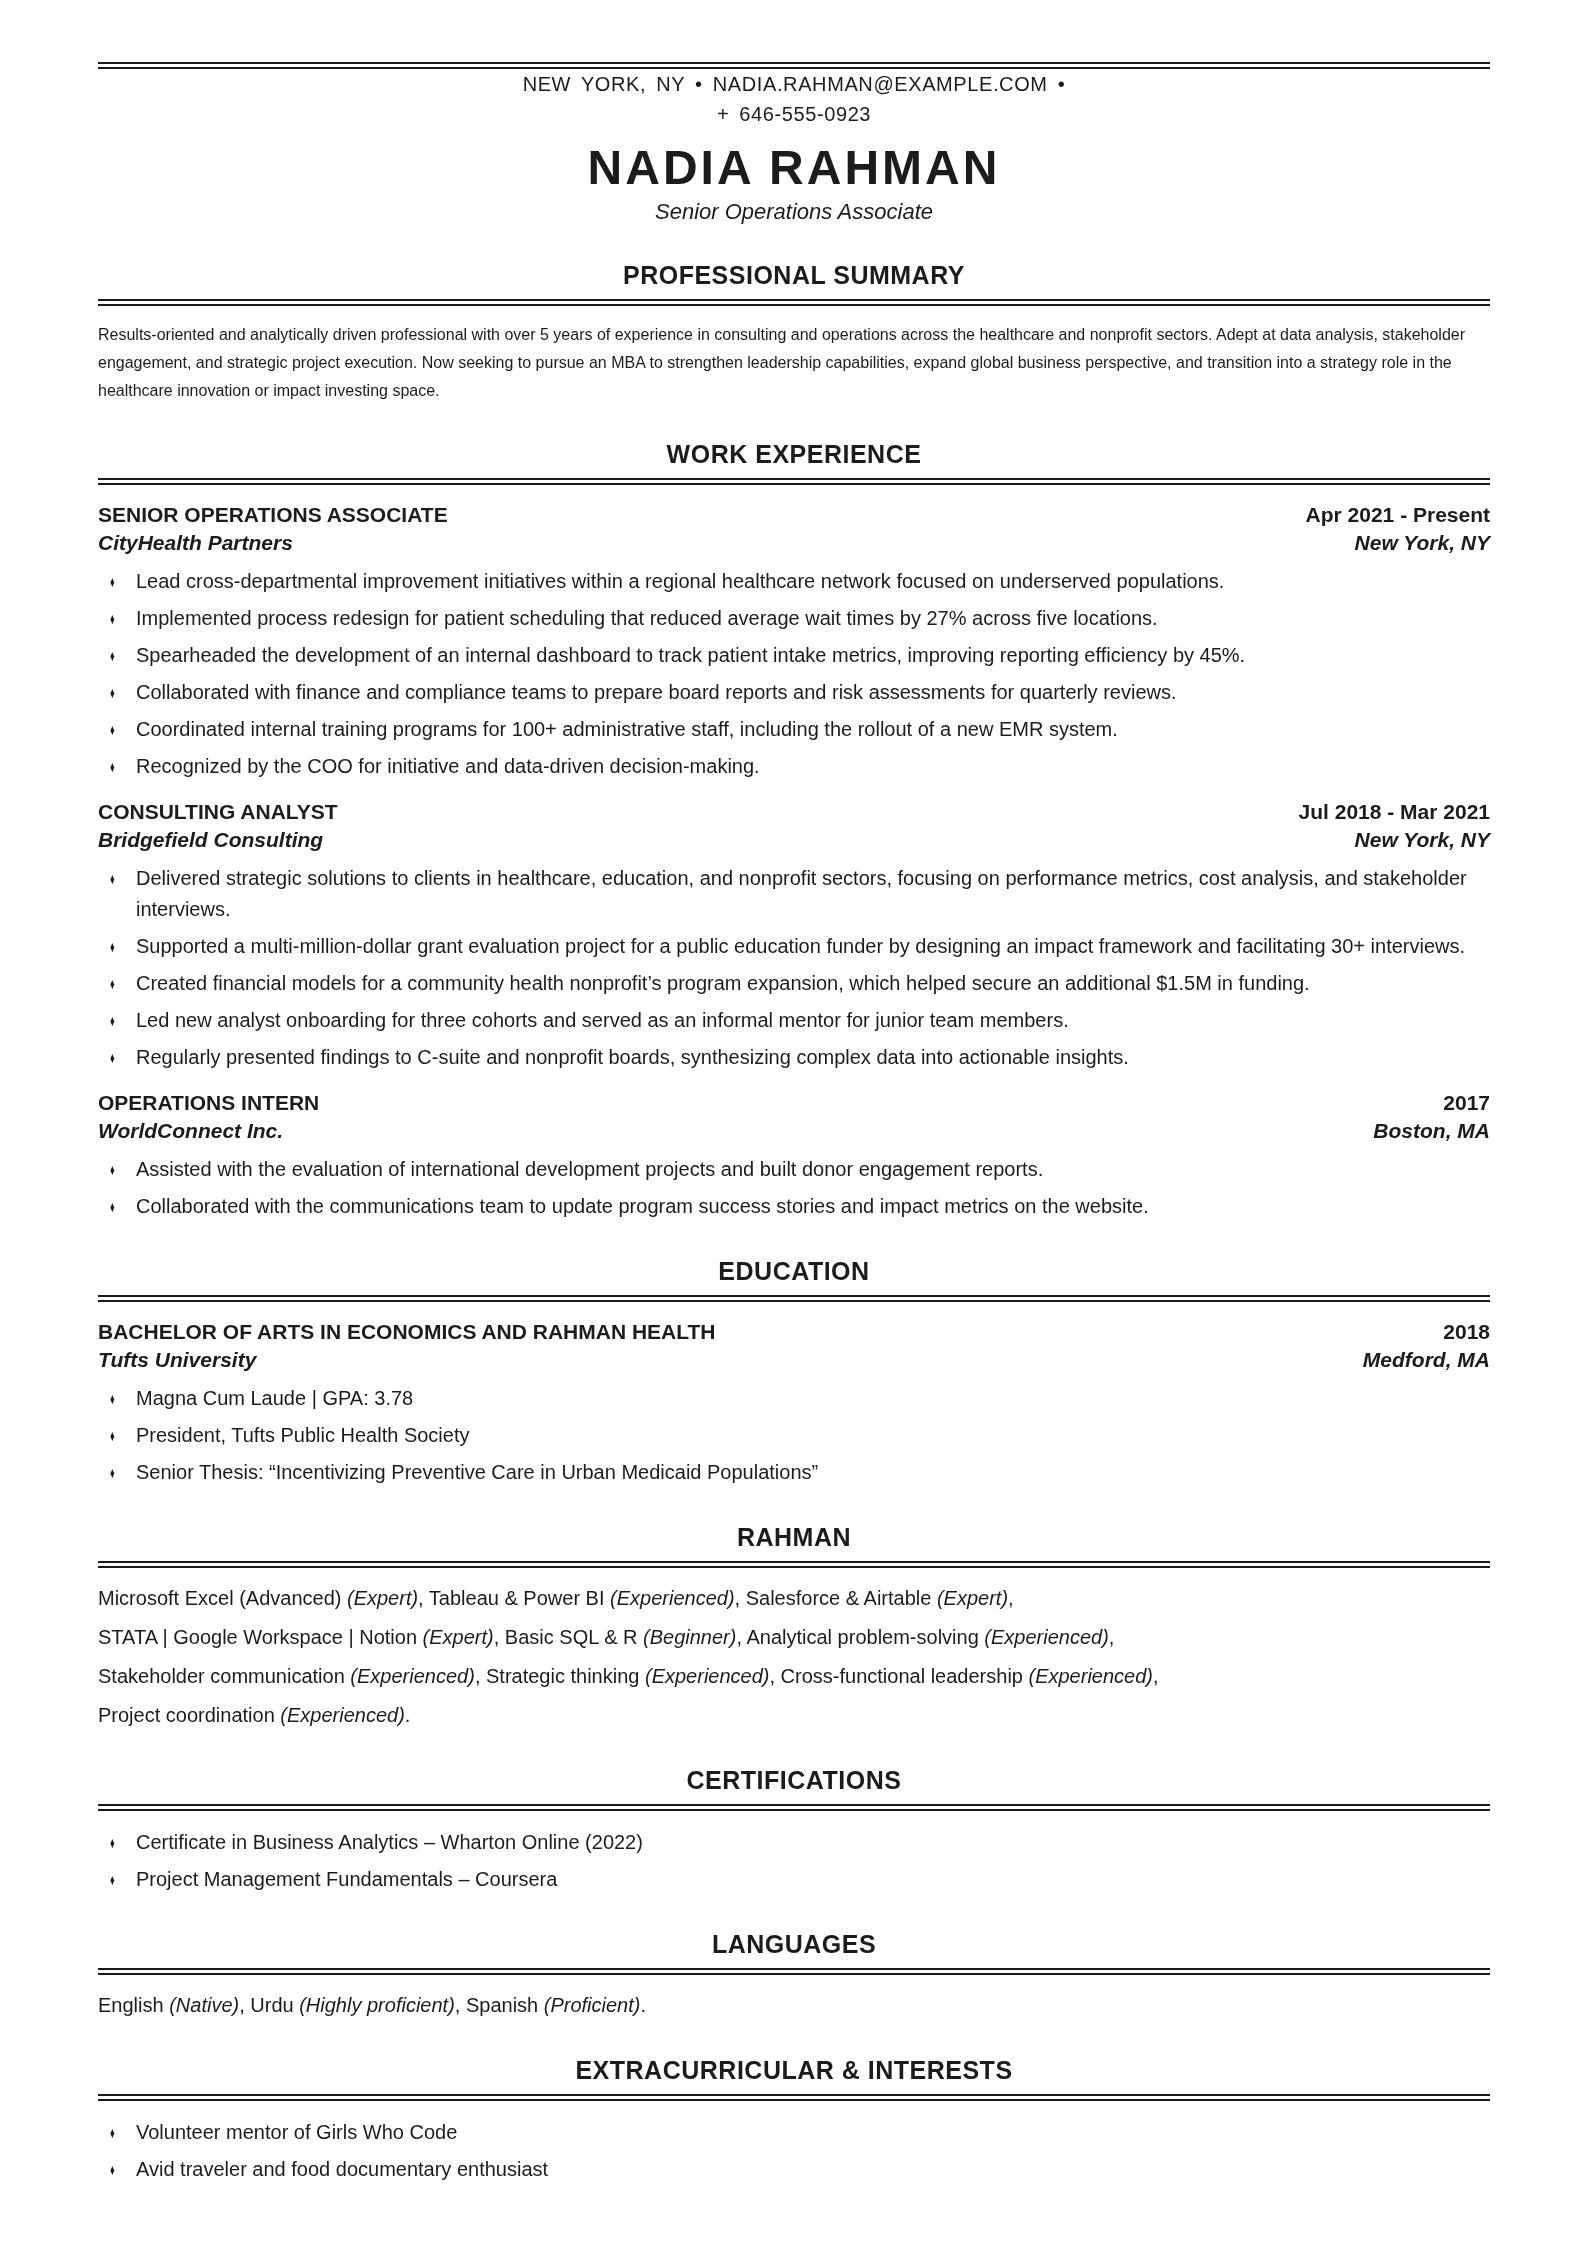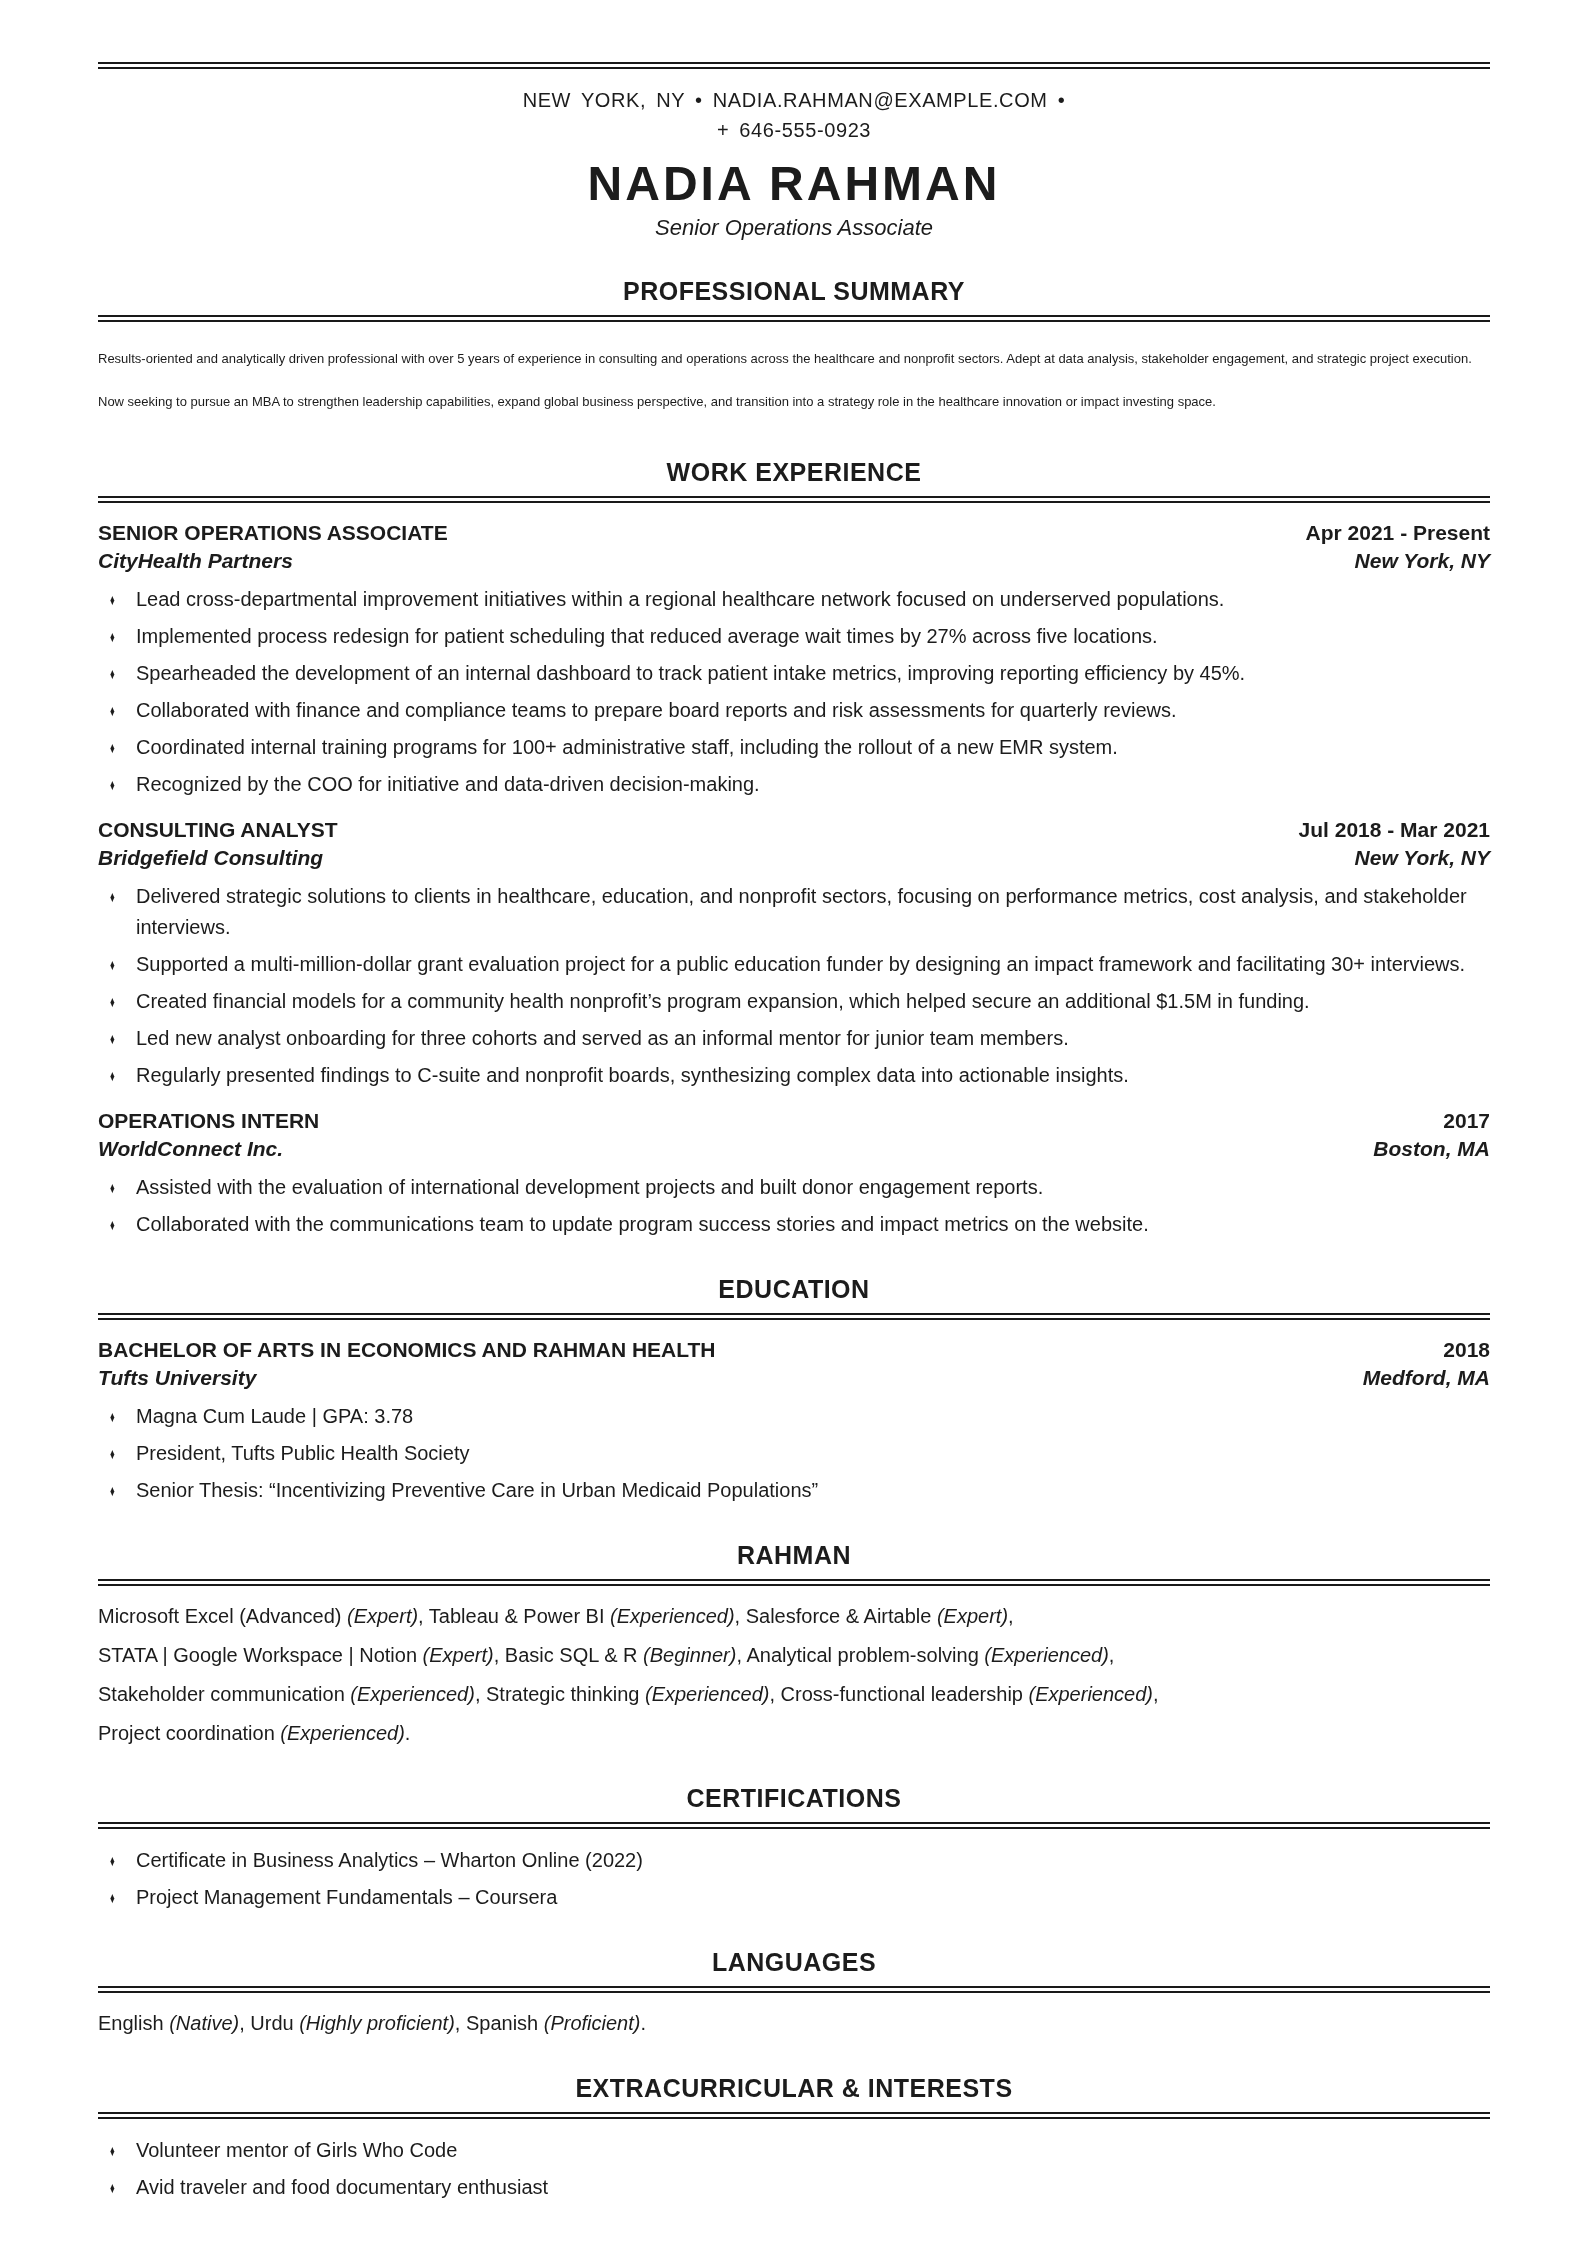--- a/index.html
+++ b/index.html
@@ -19,21 +19,20 @@
   .druled {
     height:3px;
     border-top:2px solid #191919;
     border-bottom:2px solid #191919;
   }
   .contact {
     text-align:center;
     font-size:20px;
     line-height:30px;
     letter-spacing:0.6px;
-    margin-top:16px;
     word-spacing:4px;
   }
   .name {
     text-align:center;
     font-size:48px;
     font-weight:700;
     letter-spacing:3px;
     line-height:54px;
     margin-top:12px;
   }
@@ -46,21 +45,21 @@
   }
   h2.sec {
     text-align:center;
     font-size:25px;
     font-weight:700;
     letter-spacing:0.5px;
     margin:34px 0 9px 0;
     line-height:30px;
   }
   .sec-body { margin-top:15px; font-size:20px; line-height:31px; }
-  .summary-text { margin:15px 0 0 0; font-size:13px; line-height:43px; }
+  .summary-text { margin:15px 0 0 0; font-size:16px; line-height:28px; }
   .job { margin-top:16px; }
   .job:first-child { margin-top:14px; }
   .jobhead {
     display:flex;
     justify-content:space-between;
     align-items:baseline;
     font-size:21px;
     font-weight:700;
     line-height:28px;
   }

